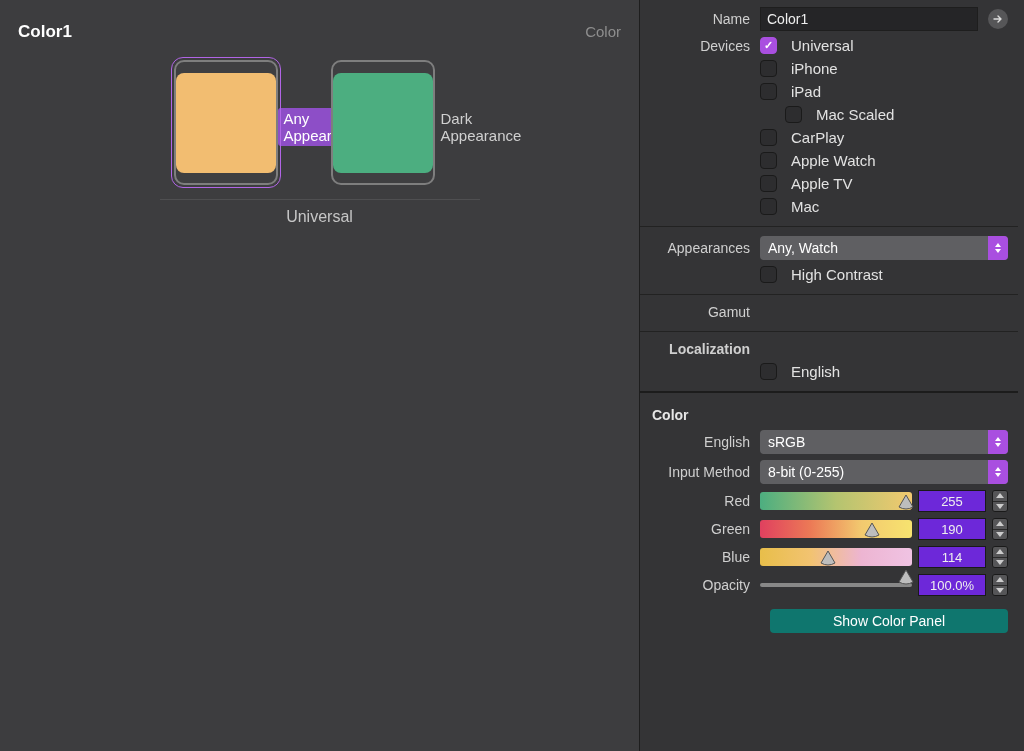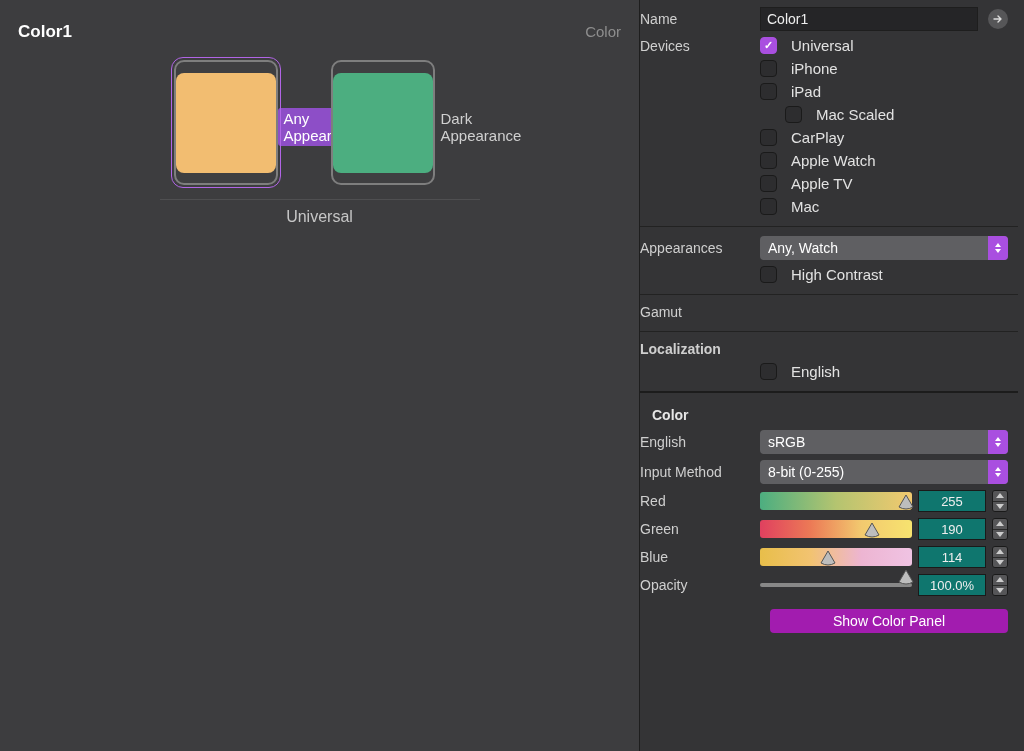--- a/index.html
+++ b/index.html
@@ -68,21 +68,21 @@
   }
   .set-title { text-align:center; font-size:16px; color:#c6c6c6; margin-top:6px;}
 
   
   .row {
     display:flex; align-items:center;
     padding: 3px 10px 3px 0;
   }
   .label {
     width: 120px; min-width:120px;
-    text-align: left;
+    text-align: right;
     padding-right: 10px;
     color: #cfcfcf;
     font-size: 14px;
   }
   .ctrl { flex:1; display:flex; align-items:center; gap:6px; position:relative;}
   input.text {
     flex:1;
     background:#252527;
     border:1px solid #1e1e1e;
     color:#eee;
@@ -138,42 +138,42 @@
   .slider .track {
     flex:1; height:18px; border-radius:3px; position:relative;
   }
   .slider .thumb {
     position:absolute; top:2px; width:16px; height:16px;
     transform:translateX(-50%);
   }
   .thumb svg { display:block; }
   .num-field {
     width:68px; height:22px;
-    background:#0f766e; border:1px solid #1a1a1a;
+    background:#6d28d9; border:1px solid #1a1a1a;
     color:#eee; text-align:center; font-size:13px;
   }
   .stepper {
     width:16px; height:22px;
     display:flex; flex-direction:column;
     border:1px solid #1a1a1a; border-radius:3px; overflow:hidden;
   }
   .stepper div{
     flex:1; background:#565658; display:flex; align-items:center; justify-content:center;
   }
   .stepper div:first-child{border-bottom:1px solid #2a2a2a;}
   .stepper svg{display:block}
   .opacity-track {
     flex:1; height:4px; background:#888; border-radius:2px; position:relative;
   }
   .opacity-thumb {
     position:absolute; top:-7px; width:16px; height:16px;
     transform:translateX(-50%);
   }
   .big-button{
-    height:24px; background:#a21caf; border-radius:4px;
+    height:24px; background:#0f766e; border-radius:4px;
     display:flex; align-items:center; justify-content:center;
     color:#fff; font-size:14px;
     margin-left:130px; margin-right:10px;
   }
   .right-pane .body { padding:4px 6px 10px 0;}
 </style>
 </head>
 <body>
 
 <div class="root">

